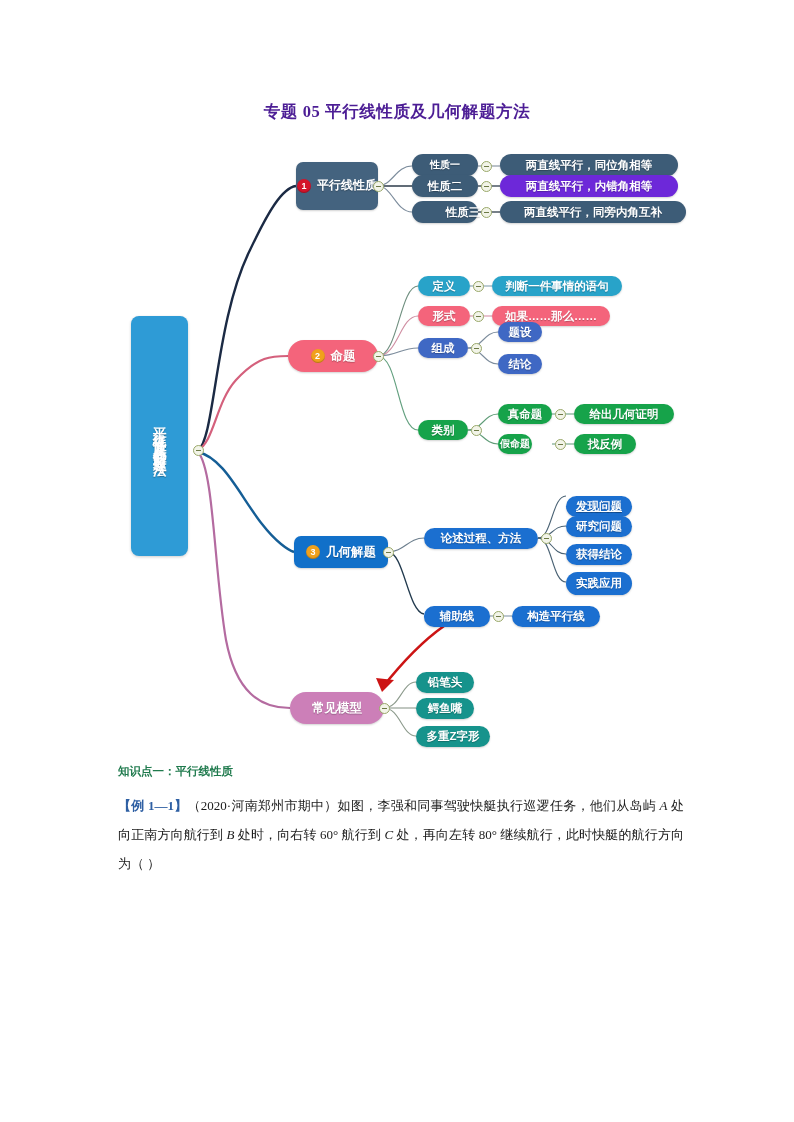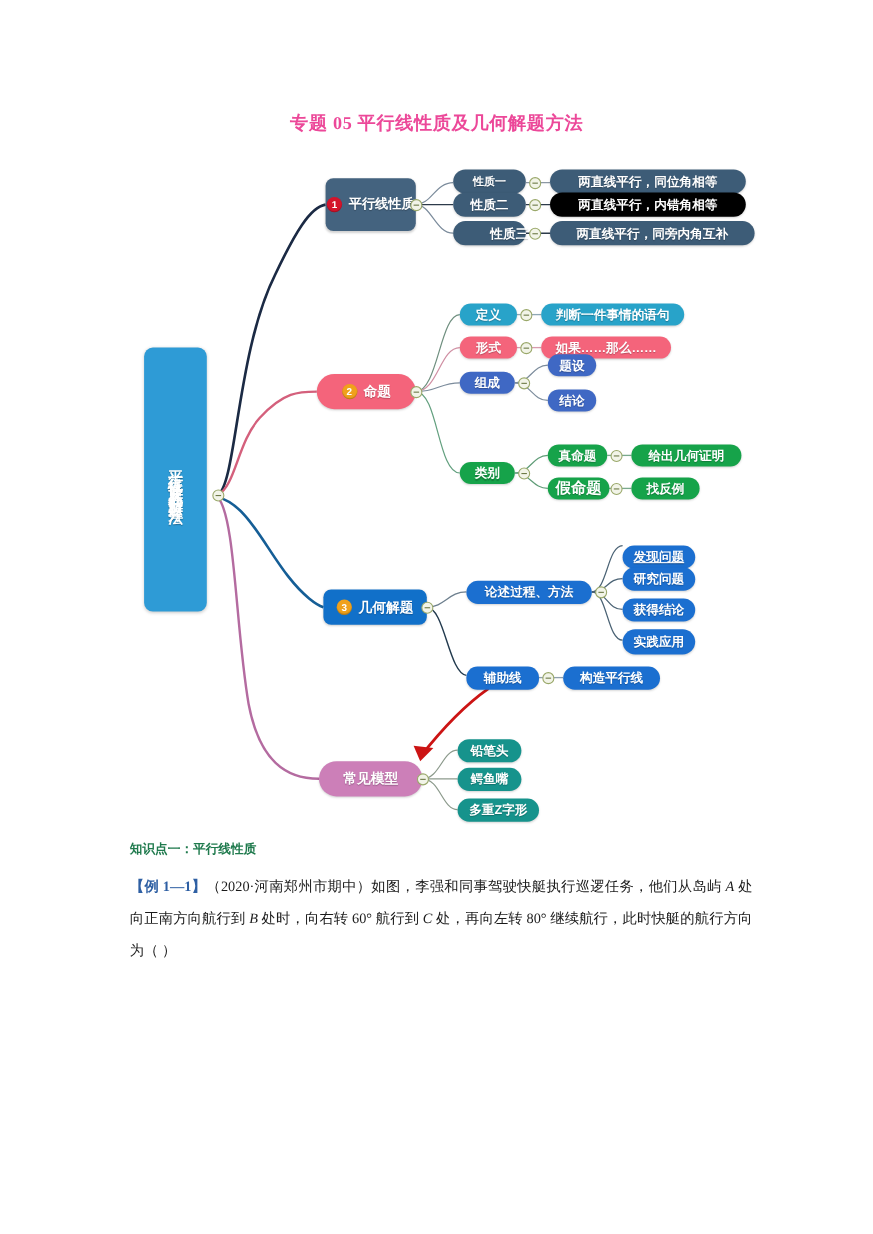--- a/index.html
+++ b/index.html
@@ -7,21 +7,21 @@
     width:794px;height:1122px;position:relative;overflow:hidden;
     font-family:"Liberation Serif","DejaVu Serif",serif;
     color:#1a1a1a;
   }
   .page{position:absolute;inset:0;}
 
   
   #doc-title{
     position:absolute;left:0;top:101px;width:794px;text-align:center;
     font-family:"Liberation Serif","DejaVu Serif",serif;
-    font-weight:bold;font-size:16.5px;letter-spacing:.6px;color:#ec4899;
+    font-weight:bold;font-size:16.5px;letter-spacing:.6px;color:#4c1d95;
   }
 
   
   #mindmap{position:absolute;left:0;top:140px;width:794px;height:620px;}
   #mm-lines{position:absolute;left:0;top:0;width:794px;height:620px;}
 
   .node{
     position:absolute;box-sizing:border-box;
     display:flex;align-items:center;justify-content:center;
     color:#ffffff;white-space:nowrap;
@@ -136,21 +136,21 @@
       <span style="line-height:1.15;text-align:left;">平行线性质</span>
     </div>
     <div class="toggle" style="left:373px;top:41px;"></div>
 
     <div class="node" style="left:412px;top:14px;width:66px;height:22px;background:#3d5c77;font-size:10px;">性质一</div>
     <div class="toggle" style="left:481px;top:21px;"></div>
     <div class="node" style="left:500px;top:14px;width:178px;height:22px;background:#3d5c77;font-size:11.5px;">两直线平行，同位角相等</div>
 
     <div class="node" style="left:412px;top:35px;width:66px;height:22px;background:#3d5c77;font-size:11.5px;">性质二</div>
     <div class="toggle" style="left:481px;top:41px;"></div>
-    <div class="node" style="left:500px;top:35px;width:178px;height:22px;background:#000000;font-size:11.5px;">两直线平行，内错角相等</div>
+    <div class="node" style="left:500px;top:35px;width:178px;height:22px;background:#6d28d9;font-size:11.5px;">两直线平行，内错角相等</div>
 
     <div class="node" style="left:412px;top:61px;width:66px;height:22px;background:#3d5c77;font-size:11.5px;padding-left:36px;">性质三</div>
     <div class="toggle" style="left:481px;top:67px;"></div>
     <div class="node" style="left:500px;top:61px;width:186px;height:22px;background:#3d5c77;font-size:11.5px;">两直线平行，同旁内角互补</div>
 
     <div class="node" style="left:288px;top:200px;width:90px;height:32px;background:#f4647b;font-size:12.5px;">
       <span class="badge orange">2</span>
       <span>命题</span>
     </div>
     <div class="toggle" style="left:373px;top:211px;"></div>
@@ -166,21 +166,21 @@
     <div class="node" style="left:418px;top:198px;width:50px;height:20px;background:#3f68c4;font-size:11.5px;">组成</div>
     <div class="toggle" style="left:471px;top:203px;"></div>
     <div class="node" style="left:498px;top:182px;width:44px;height:20px;background:#3f68c4;font-size:11.5px;">题设</div>
     <div class="node" style="left:498px;top:214px;width:44px;height:20px;background:#3f68c4;font-size:11.5px;">结论</div>
 
     <div class="node" style="left:418px;top:280px;width:50px;height:20px;background:#16a34a;font-size:11.5px;">类别</div>
     <div class="toggle" style="left:471px;top:285px;"></div>
     <div class="node" style="left:498px;top:264px;width:54px;height:20px;background:#16a34a;font-size:11.5px;">真命题</div>
     <div class="toggle" style="left:555px;top:269px;"></div>
     <div class="node" style="left:574px;top:264px;width:100px;height:20px;background:#16a34a;font-size:11.5px;">给出几何证明</div>
-    <div class="node" style="left:498px;top:294px;width:56px;height:20px;background:#16a34a;font-size:14px;">假命题</div>
+    <div class="node" style="left:498px;top:294px;width:34px;height:20px;background:#16a34a;font-size:10px;">假命题</div>
     <div class="toggle" style="left:555px;top:299px;"></div>
     <div class="node" style="left:574px;top:294px;width:62px;height:20px;background:#16a34a;font-size:11.5px;">找反例</div>
 
     <div class="node rect" style="left:294px;top:396px;width:94px;height:32px;background:#1170c9;font-size:12.5px;">
       <span class="badge orange">3</span>
       <span>几何解题</span>
     </div>
     <div class="toggle" style="left:383px;top:407px;"></div>
 
     <div class="node" style="left:424px;top:388px;width:114px;height:21px;background:#1b6fd0;font-size:11.5px;">论述过程、方法</div>

